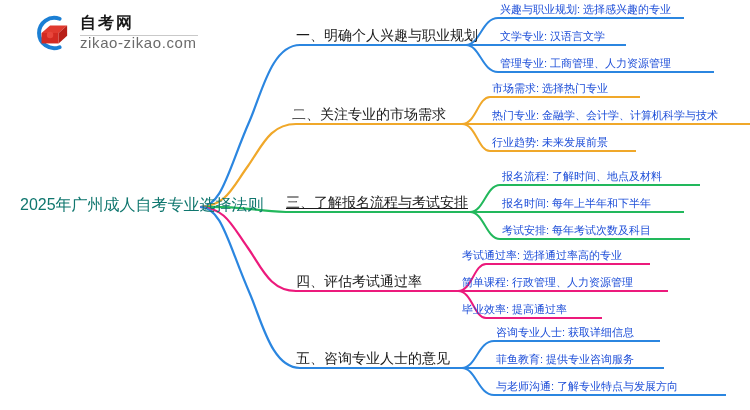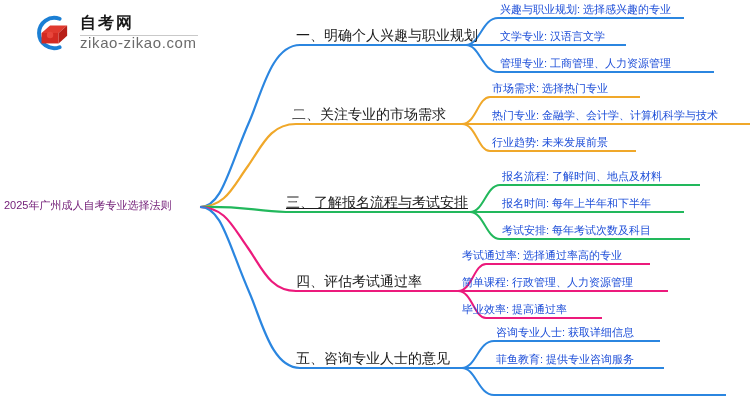--- a/index.html
+++ b/index.html
@@ -16,22 +16,22 @@
   
   .logo-wrap{position:absolute;left:30px;top:12px;width:200px;height:42px;}
   .logo-mark{position:absolute;left:0;top:2px;width:42px;height:38px;}
   .logo-text{position:absolute;left:50px;top:0px;width:150px;}
   .logo-cn{font-size:16px;font-weight:bold;color:#1a1a1a;letter-spacing:2px;line-height:22px;}
   .logo-rule{width:118px;height:1px;background:#c9c9c9;margin:1px 0 1px 0;}
   .logo-en{font-size:15px;color:#6b6b6b;letter-spacing:0.6px;line-height:12px;}
 
   
   .root-node{
-    position:absolute;left:4px;top:195px;
-    font-size:11px;color:#701a75;line-height:20px;white-space:nowrap;
+    position:absolute;left:20px;top:195px;
+    font-size:16px;color:#0f766e;line-height:20px;white-space:nowrap;
   }
 
   
   .b1{
     position:absolute;font-size:14px;color:#1a1a1a;
     line-height:19px;white-space:nowrap;
   }
 
   
   .leaf{
@@ -111,14 +111,15 @@
   <div class="leaf" style="left:502px;top:167px;">报名流程: 了解时间、地点及材料</div>
   <div class="leaf" style="left:502px;top:194px;">报名时间: 每年上半年和下半年</div>
   <div class="leaf" style="left:502px;top:221px;">考试安排: 每年考试次数及科目</div>
 
   <div class="leaf" style="left:462px;top:246px;">考试通过率: 选择通过率高的专业</div>
   <div class="leaf" style="left:462px;top:300px;">毕业效率: 提高通过率</div>
   <div class="leaf" style="left:462px;top:273px;">简单课程: 行政管理、人力资源管理</div>
 
   <div class="leaf" style="left:496px;top:323px;">咨询专业人士: 获取详细信息</div>
   <div class="leaf" style="left:496px;top:350px;">菲鱼教育: 提供专业咨询服务</div>
+  <div class="leaf" style="left:496px;top:377px;">与老师沟通: 了解专业特点与发展方向</div>
 
 </div>
 
 </body></html>

